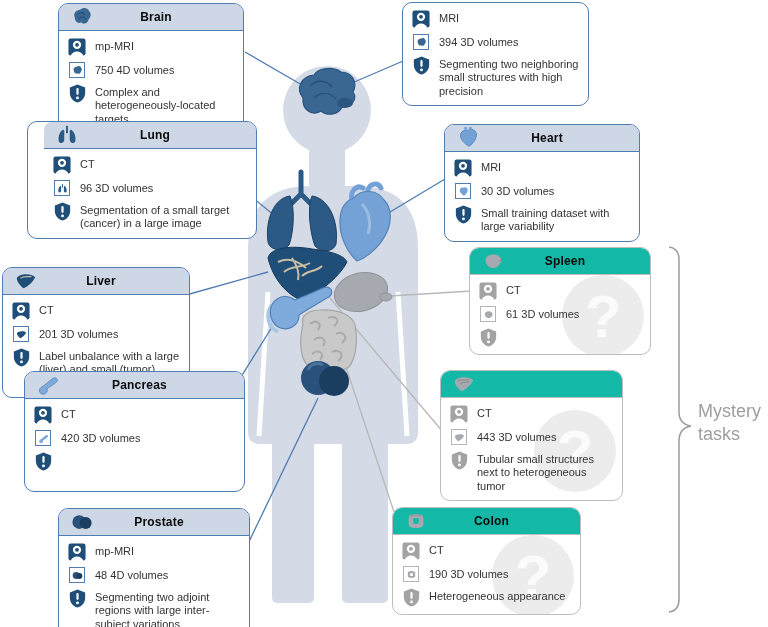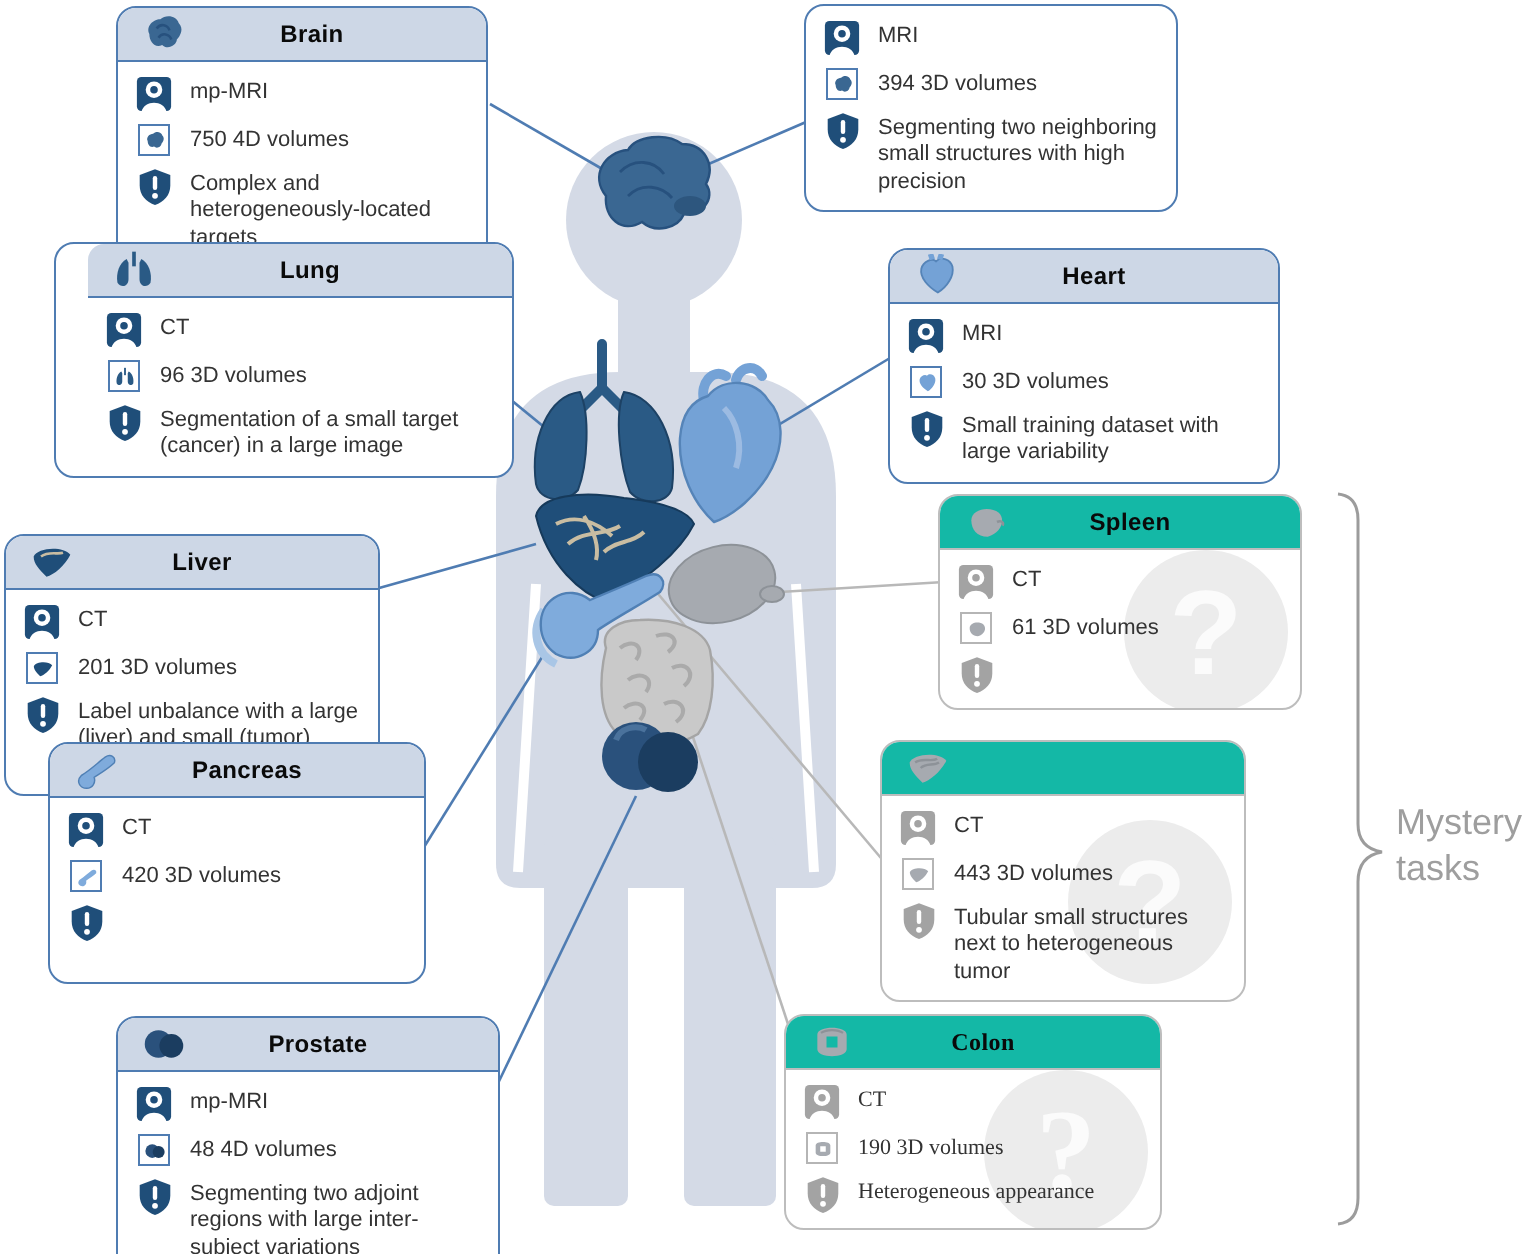--- a/index.html
+++ b/index.html
@@ -379,21 +379,21 @@
             <svg width="17" height="19" viewBox="0 0 20 22">
               <path d="M10,0.5 L19,4 V10 C19,16 15.2,19.8 10,21.6 C4.8,19.8 1,16 1,10 V4 Z" fill="#a3a3a3"></path>
               <rect x="8.7" y="4.5" width="2.6" height="8.2" rx="1.3" fill="#fff"></rect>
               <circle cx="10" cy="16.2" r="1.7" fill="#fff"></circle>
             </svg>
           </span>
       </div>
     </div>
   </div>
 
-  <div class="task-box theme-blue" style="left:24px;top:371px;width:189px;min-height:121px;">
+  <div class="task-box theme-blue" style="left:24px;top:371px;width:221px;min-height:121px;">
     <div class="box-header">
       <span class="organ-icon">
         <svg viewBox="0 0 24 24">
             <path d="M4,15 C1,18 3,22 7,22 C10,22 12,19 11,16 C14,14 19,11 22,8 C23,5 20,3 17,5 C13,8 9,12 4,15 Z" fill="#7fabdc" stroke="#5080b5" stroke-width="0.8"></path>
           </svg>
       </span>
       <span class="box-title">Pancreas</span>
     </div>
     <div class="box-body">
       <div class="row">
@@ -515,21 +515,21 @@
               <path d="M10,0.5 L19,4 V10 C19,16 15.2,19.8 10,21.6 C4.8,19.8 1,16 1,10 V4 Z" fill="#1f4e79"></path>
               <rect x="8.7" y="4.5" width="2.6" height="8.2" rx="1.3" fill="#fff"></rect>
               <circle cx="10" cy="16.2" r="1.7" fill="#fff"></circle>
             </svg>
           </span>
         <span class="rtext">Segmenting two adjoint regions with large inter-subject variations</span>
       </div>
     </div>
   </div>
 
-  <div class="task-box theme-gray" style="left:392px;top:507px;width:189px;min-height:91px;font-family:Liberation Serif, serif;">
+  <div class="task-box theme-gray" style="left:392px;top:507px;width:189px;min-height:91px;">
     <div class="box-header">
       <span class="organ-icon">
         <svg viewBox="0 0 24 24">
             <path d="M4,8 C4,3 20,3 20,8 L20,16 C20,21 4,21 4,16 Z M9,9 L15,9 L15,15 L9,15 Z" fill="#a6aab0" fill-rule="evenodd"></path>
             <path d="M6,7 C9,5 15,5 18,7" stroke="#8d9298" stroke-width="1.2" fill="none"></path>
           </svg>
       </span>
       <span class="box-title">Colon</span>
     </div>
     <div class="box-body">

